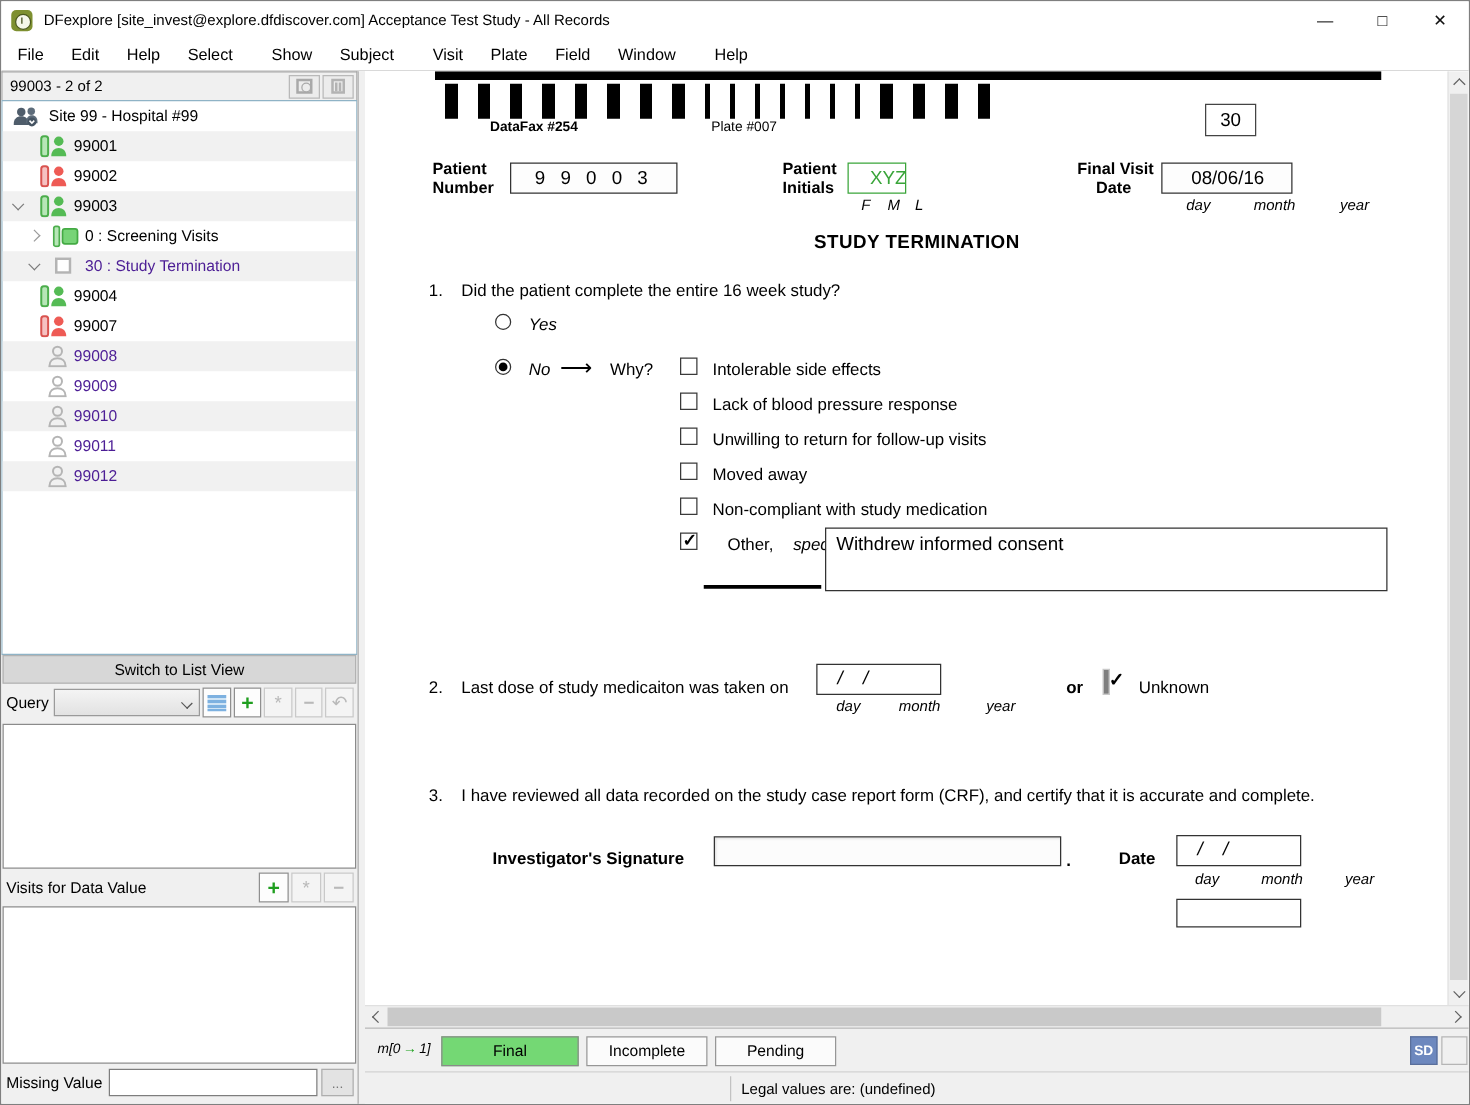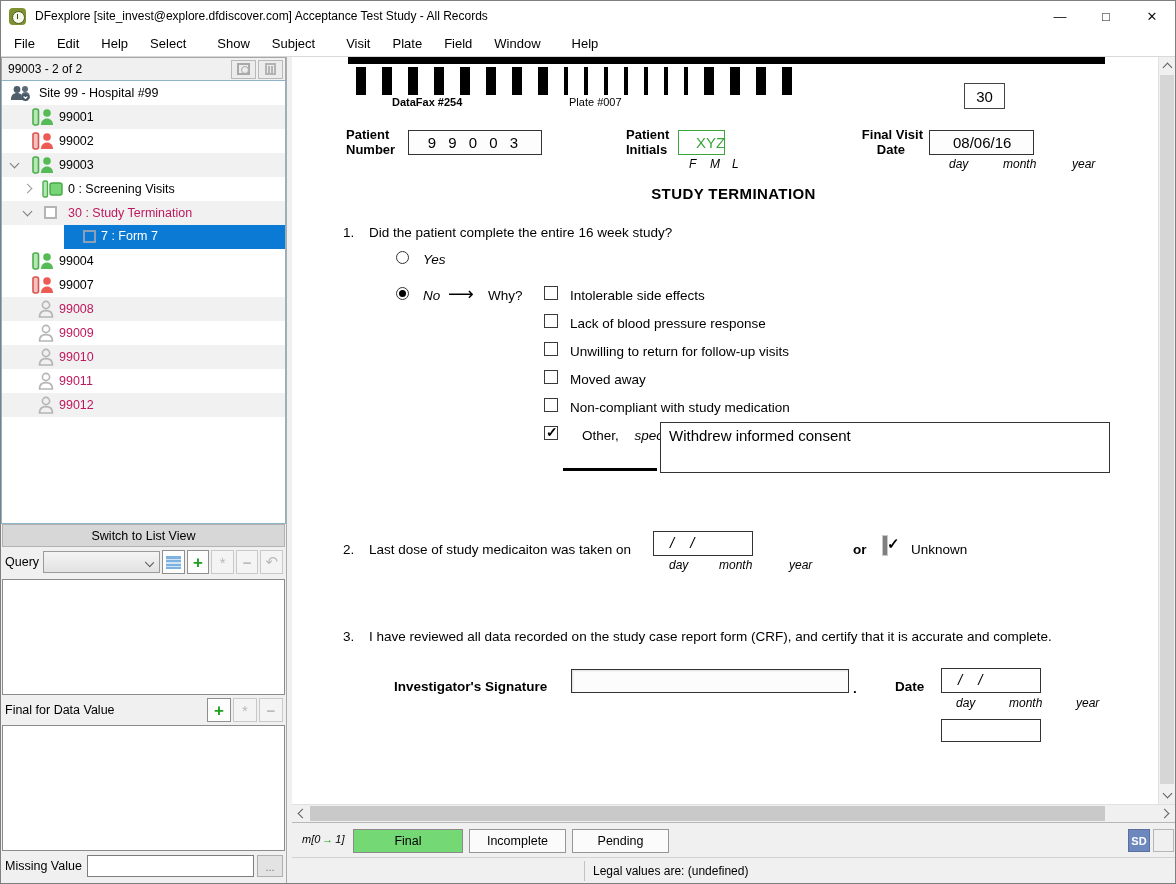--- a/index.html
+++ b/index.html
@@ -40,21 +40,21 @@
   
   .tree { height:444px; flex:none; background:#fff; border:1px solid #8fb3c6; overflow:hidden; }
   .trow { height:24px; display:flex; align-items:center; font-size:12.5px; position:relative; }
   .trow.stripe { background:#f1f1f1; }
   .twisty { position:absolute; width:7px; height:7px; border-right:1.6px solid #7a7a7a; border-bottom:1.6px solid #7a7a7a; }
   .twisty.open { transform:rotate(45deg); }
   .twisty.closed { transform:rotate(-45deg); border-color:#9a9a9a; }
   .t-site-icon { position:absolute; left:7px; top:4px; }
   .p-icon { position:absolute; top:3px; }
   .t-label { position:absolute; white-space:nowrap; }
-  .lbl-grey { color:#be185d; }
+  .lbl-grey { color:#4c1d95; }
   .sel-band { position:absolute; left:62px; right:0; top:0; bottom:0; background:#0a7ad4; }
   .sel-band .cbx { position:absolute; left:19px; top:5px; width:13px; height:13px; border:2px solid #8aa0b8; }
   .sel-band .t-label { left:37px; top:4px; color:#fff; }
   .vcb { position:absolute; width:13px; height:13px; border:2px solid #b4b4b4; background:#fff; }
   
   .switch-btn { height:23px; flex:none; margin:0 1px; background:#d7d7d7; border:1px solid #b2b2b2;
     font-size:12.5px; display:flex; align-items:center; justify-content:center; }
   .query-row { height:30px; flex:none; display:flex; align-items:center; padding:0 3px 0 4px; }
   .query-lbl { font-size:12.5px; margin-right:4px; }
   .combo { width:125px; height:22px; background:linear-gradient(#f4f4f4,#e2e2e2); border:1px solid #9a9a9a;
@@ -229,26 +229,20 @@
         </svg>
         <span class="t-label" style="left:66px">0 : Screening Visits</span>
       </div>
 
       <div class="trow stripe">
         <span class="twisty open" style="left:22px; top:7px"></span>
         <span class="vcb" style="left:42px; top:5px"></span>
         <span class="t-label lbl-grey" style="left:66px">30 : Study Termination</span>
       </div>
 
-      <div class="trow">
-        <span class="sel-band">
-          <span class="cbx"></span>
-          <span class="t-label">7 : Form 7</span>
-        </span>
-      </div>
 
       <div class="trow">
         <svg class="p-icon" style="left:30px" width="24" height="18" viewBox="0 0 24 18">
           <rect x="1" y="1" width="5.5" height="16" rx="2" fill="#b7e6b7" stroke="#4cae4c" stroke-width="1.6"></rect>
           <circle cx="15" cy="5" r="3.8" fill="#55bb55"></circle>
             <path d="M9 17 c0-4.4 2.7-6.6 6-6.6 s6 2.2 6 6.6 z" fill="#55bb55"></path>
         </svg>
         <span class="t-label" style="left:57px">99004</span>
       </div>
 
@@ -317,21 +311,21 @@
       <span class="qbtn dis">
           <span class="minus">−</span>
         </span>
       <span class="qbtn dis">
           <span>↶</span>
         </span>
     </div>
     <div class="txtarea q-area"></div>
 
     <div class="reason-row">
-      <span class="reason-lbl">Final for Data Value</span>
+      <span class="reason-lbl">Visits for Data Value</span>
       <span class="qbtn">
           <span class="plus">+</span>
         </span>
       <span class="qbtn dis">
           <span>*</span>
         </span>
       <span class="qbtn dis">
           <span class="minus">−</span>
         </span>
     </div>

